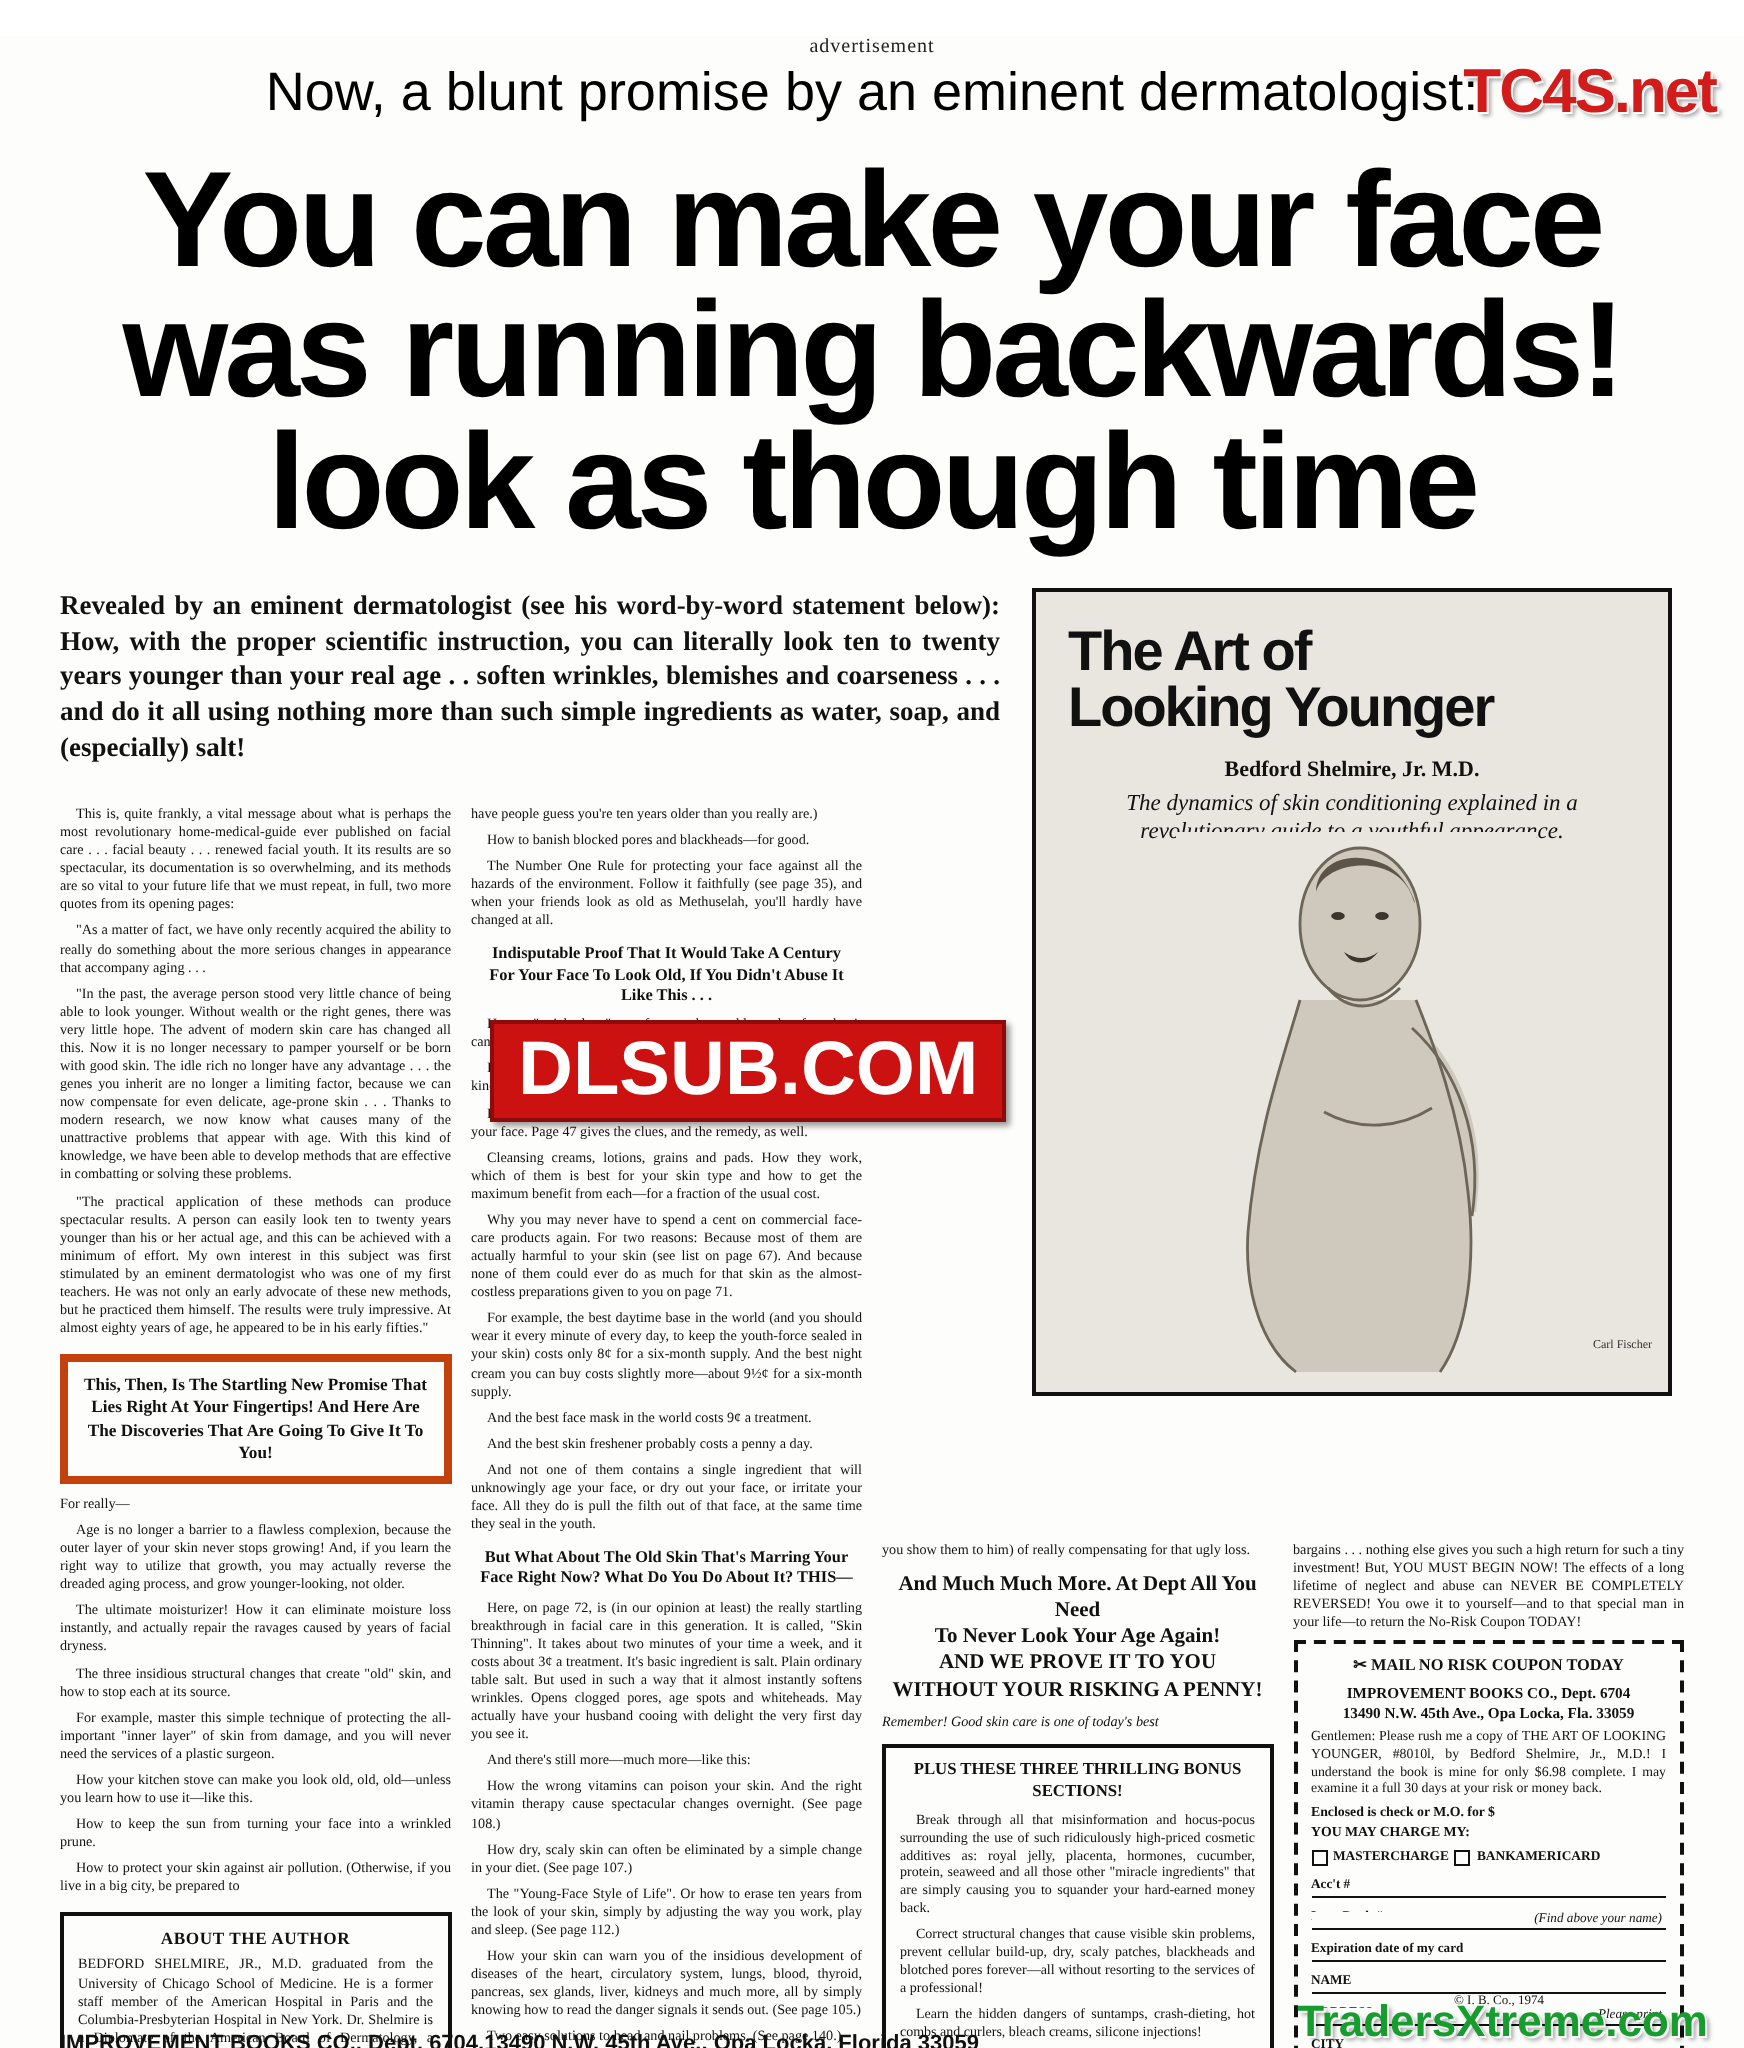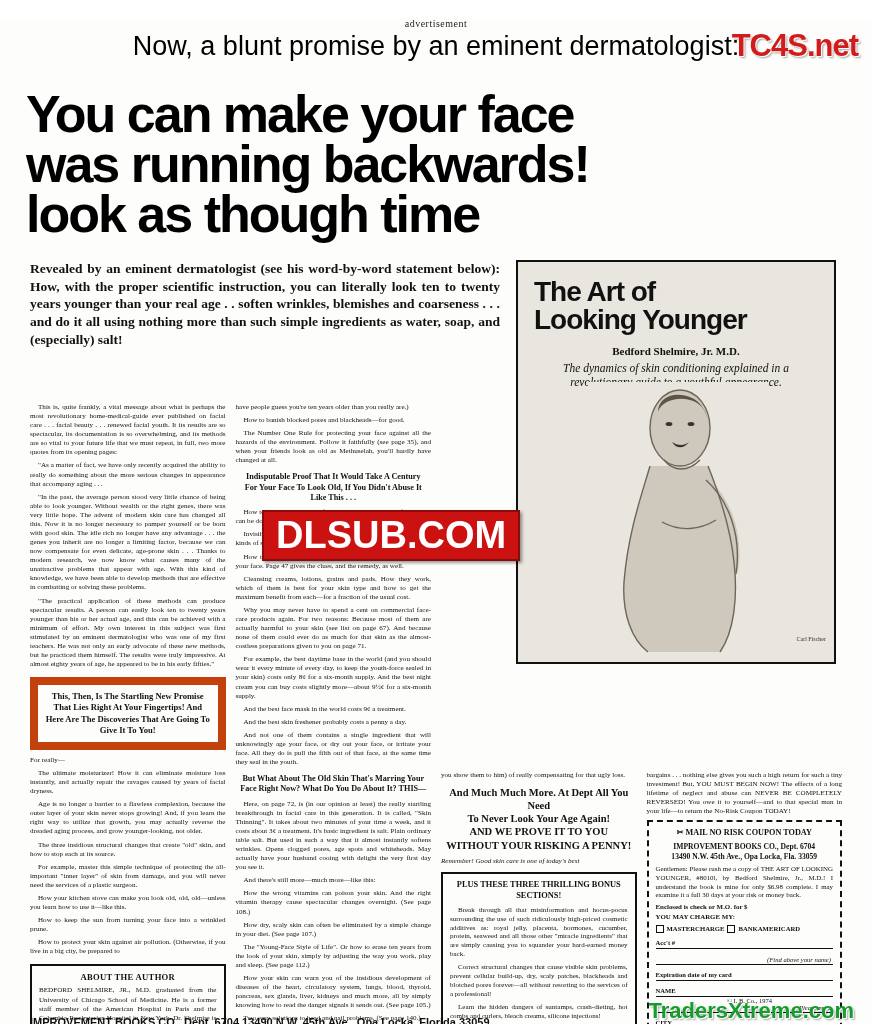--- a/index.html
+++ b/index.html
@@ -13,21 +13,21 @@
   
   .wm-tc4s{
     position:absolute;top:10px;right:14px;
     font-family:"Liberation Sans", sans-serif;
     font-weight:bold;font-size:31px;color:#d21b1b;
     letter-spacing:-1px;
     text-shadow:1px 1px 0 #ffffff, 2px 2px 2px rgba(0,0,0,.35);
     z-index:40;
   }
   .wm-dlsub{
-    position:absolute;top:492px;left:262px;
+    position:absolute;top:492px;left:245px;
     font-family:"Liberation Sans", sans-serif;
     font-weight:bold;font-size:38px;color:#ffffff;
     background:#cc1111;padding:2px 12px;
     border:2px solid #8a0c0c;
     letter-spacing:0px;
     box-shadow:2px 2px 3px rgba(0,0,0,.4);
     z-index:40;
   }
   .wm-traders{
     position:absolute;bottom:18px;right:18px;
@@ -40,23 +40,23 @@
   
   .adv-label{
     text-align:center;font-size:10px;letter-spacing:.5px;color:#222;
     margin-top:18px;font-family:"Liberation Serif", serif;
   }
   .kicker{
     text-align:center;font-size:27px;color:#000;margin-top:2px;
     font-family:"Liberation Sans", sans-serif;font-weight:400;
   }
   .headline{
-    margin:28px 26px 0 26px;
-    font-family:"Liberation Sans", sans-serif;
-    font-weight:bold;font-size:52px;line-height:.96;
+    text-align:center;margin:16px 26px 0 26px;
+    font-family:"Liberation Sans", sans-serif;
+    font-weight:bold;font-size:68px;line-height:.96;
     letter-spacing:-2px;color:#000;
   }
   .headline div{white-space:nowrap;}
 
   
   .deck-row{display:flex;margin:20px 30px 0 30px;}
   .deck{
     width:470px;font-size:13.5px;line-height:1.32;font-weight:bold;
     font-family:"Liberation Serif", serif;text-align:justify;
   }
@@ -97,21 +97,21 @@
   .col{width:196px;}
   .col p{
     margin:0 0 4px 0;font-size:7.1px;line-height:1.28;text-align:justify;
     text-indent:8px;
   }
   .col p.noind{text-indent:0;}
   .sub-h{
     text-align:center;font-weight:bold;font-size:8.2px;line-height:1.25;
     margin:7px 4px 5px 4px;
   }
-  .promise-box{border:8px solid #c2410c;padding:6px 7px;margin:8px 0 6px 0;}
+  .promise-box{border:4px solid #c2410c;padding:6px 7px;margin:8px 0 6px 0;}
   .promise-box .bt{text-align:center;font-weight:bold;font-size:8.6px;line-height:1.3;}
 
   .author-box{
     border:2px solid #111;padding:6px 7px;margin-top:8px;
   }
   .author-box .bt{
     text-align:center;font-weight:bold;font-size:8.6px;margin-bottom:4px;
     letter-spacing:.3px;
   }
   .author-box p{font-size:7.1px;line-height:1.3;text-indent:0;text-align:justify;}
@@ -215,22 +215,22 @@
       <p>This is, quite frankly, a vital message about what is perhaps the most revolutionary home-medical-guide ever published on facial care . . . facial beauty . . . renewed facial youth. It its results are so spectacular, its documentation is so overwhelming, and its methods are so vital to your future life that we must repeat, in full, two more quotes from its opening pages:</p>
       <p>"As a matter of fact, we have only recently acquired the ability to really do something about the more serious changes in appearance that accompany aging . . .</p>
       <p>"In the past, the average person stood very little chance of being able to look younger. Without wealth or the right genes, there was very little hope. The advent of modern skin care has changed all this. Now it is no longer necessary to pamper yourself or be born with good skin. The idle rich no longer have any advantage . . . the genes you inherit are no longer a limiting factor, because we can now compensate for even delicate, age-prone skin . . . Thanks to modern research, we now know what causes many of the unattractive problems that appear with age. With this kind of knowledge, we have been able to develop methods that are effective in combatting or solving these problems.</p>
       <p>"The practical application of these methods can produce spectacular results. A person can easily look ten to twenty years younger than his or her actual age, and this can be achieved with a minimum of effort. My own interest in this subject was first stimulated by an eminent dermatologist who was one of my first teachers. He was not only an early advocate of these new methods, but he practiced them himself. The results were truly impressive. At almost eighty years of age, he appeared to be in his early fifties."</p>
 
       <div class="promise-box">
         <div class="bt">This, Then, Is The Startling New Promise That Lies Right At Your Fingertips! And Here Are The Discoveries That Are Going To Give It To You!</div>
       </div>
 
       <p class="noind">For really—</p>
+      <p>Age is no longer a barrier to a flawless complexion, because the outer layer of your skin never stops growing! And, if you learn the right way to utilize that growth, you may actually reverse the dreaded aging process, and grow younger-looking, not older.</p>
       <p>The ultimate moisturizer! How it can eliminate moisture loss instantly, and actually repair the ravages caused by years of facial dryness.</p>
-      <p>Age is no longer a barrier to a flawless complexion, because the outer layer of your skin never stops growing! And, if you learn the right way to utilize that growth, you may actually reverse the dreaded aging process, and grow younger-looking, not older.</p>
       <p>The three insidious structural changes that create "old" skin, and how to stop each at its source.</p>
       <p>For example, master this simple technique of protecting the all-important "inner layer" of skin from damage, and you will never need the services of a plastic surgeon.</p>
       <p>How your kitchen stove can make you look old, old, old—unless you learn how to use it—like this.</p>
       <p>How to keep the sun from turning your face into a wrinkled prune.</p>
       <p>How to protect your skin against air pollution. (Otherwise, if you live in a big city, be prepared to</p>
 
       <div class="author-box">
         <div class="bt">ABOUT THE AUTHOR</div>
         <p>BEDFORD SHELMIRE, JR., M.D. graduated from the University of Chicago School of Medicine. He is a former staff member of the American Hospital in Paris and the Columbia-Presbyterian Hospital in New York. Dr. Shelmire is a Diplomate of the American Board of Dermatology, a member of the American Academy of Dermatology, and currently Assistant Professor of Dermatology at the Southwestern Medical School of the University of Texas. The author of many articles on skin physiology and therapy, he lives and practices medicine in Dallas, Texas.</p>
       </div>

